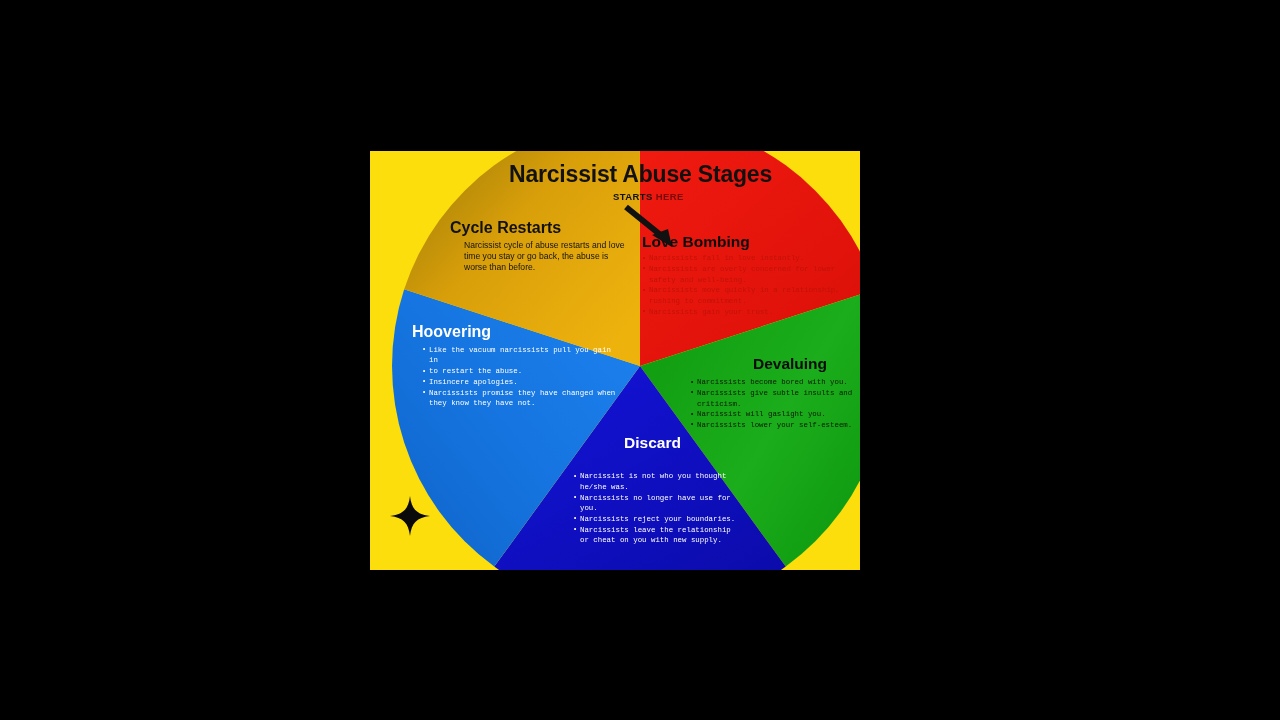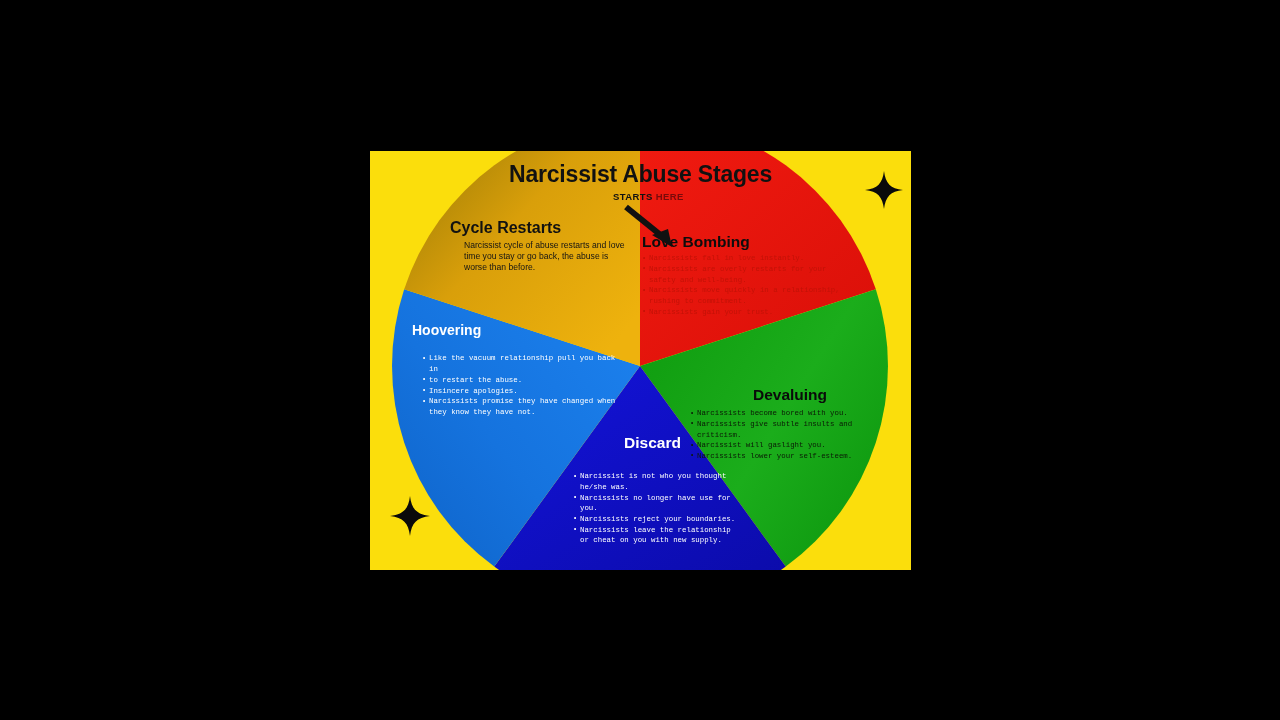--- a/index.html
+++ b/index.html
@@ -11,21 +11,21 @@
   }
   #stage {
     position:relative;
     width:1280px; height:720px;
     background:#000;
   }
   
   #poster {
     position:absolute;
     left:370px; top:151px;
-    width:541px; height:419px;
+    width:490px; height:419px;
     background:#FBDE0C;
     overflow:hidden;
   }
   #wheel-svg { position:absolute; left:0; top:0; }
 
   
   #title {
     position:absolute;
     left:0; top:10px; width:541px;
     text-align:center;
@@ -79,35 +79,35 @@
   #seg-cycle h2 { color:#111; font-size:16px; }
   #seg-cycle p { color:#141414; padding-left:14px; }
 
   
   #seg-love { left:272px; top:82px; width:215px; }
   #seg-love h2 { color:#0d0d0d; }
   #seg-love li { color:#C21207; }
   #seg-love li::before { color:#C21207; }
 
   
-  #seg-deval { left:320px; top:204px; width:200px; text-align:left;margin-top:31px; }
+  #seg-deval { left:320px; top:204px; width:200px; text-align:left; }
   #seg-deval h2 { color:#0a0a0a; text-align:center; margin-bottom:5px; }
   #seg-deval li { color:#0b1a06; }
   #seg-deval li::before { color:#0b1a06; }
 
   
   #seg-discard { left:195px; top:283px; width:175px; }
   #seg-discard h2 { color:#fff; text-align:center; margin-bottom:0; }
   #seg-discard ul { padding-left:8px;margin-top:20px; }
   #seg-discard li { color:#fff; }
   #seg-discard li::before { color:#fff; }
 
   
   #seg-hoover { left:42px; top:172px; width:205px; }
-  #seg-hoover h2 { color:#fff; font-size:14px; margin-bottom:15px; }
+  #seg-hoover h2 { color:#fff; font-size:16px; margin-bottom:4px; }
   #seg-hoover ul { padding-left:10px; }
   #seg-hoover li { color:#fff; }
   #seg-hoover li::before { color:#fff; }
   #seg-hoover li.nohang { padding-left:7px; }
 
   .star { position:absolute; z-index:6; }
 </style>
 </head>
 <body>
 
@@ -166,21 +166,21 @@
 
     <div class="seg" id="seg-cycle">
       <h2>Cycle Restarts</h2>
       <p>Narcissist cycle of abuse restarts and love time you stay or go back, the abuse is worse than before.</p>
     </div>
 
     <div class="seg" id="seg-love">
       <h2>Love Bombing</h2>
       <ul>
         <li>Narcissists fall in love instantly.</li>
-        <li>Narcissists are overly restarts for your safety and well-being.</li>
+        <li>Narcissists are overly concerned for lower safety and well-being.</li>
         <li>Narcissists move quickly in a relationship, rushing to commitment.</li>
         <li>Narcissists gain your trust.</li>
       </ul>
     </div>
 
     <div class="seg" id="seg-deval">
       <h2>Devaluing</h2>
       <ul>
         <li>Narcissists become bored with you.</li>
         <li>Narcissists give subtle insults and criticism.</li>
@@ -195,21 +195,21 @@
         <li>Narcissist is not who you thought he/she was.</li>
         <li>Narcissists no longer have use for you.</li>
         <li>Narcissists reject your boundaries.</li>
         <li>Narcissists leave the relationship or cheat on you with new supply.</li>
       </ul>
     </div>
 
     <div class="seg" id="seg-hoover">
       <h2>Hoovering</h2>
       <ul>
-        <li>Like the vacuum relationship pull you back in</li>
+        <li>Like the vacuum narcissists pull you gain in</li>
         <li>to restart the abuse.</li>
         <li>Insincere apologies.</li>
         <li class="nohang">Narcissists promise they have changed when they know they have not.</li>
       </ul>
     </div>
 
     <svg class="star" style="left:495px; top:20px;" width="38" height="38" viewBox="0 0 40 40">
       <path d="M20,0 C21.6,13.2 26.8,18.4 40,20 C26.8,21.6 21.6,26.8 20,40 C18.4,26.8 13.2,21.6 0,20 C13.2,18.4 18.4,13.2 20,0 Z" fill="#0a0a0a"></path>
     </svg>
     <svg class="star" style="left:20px; top:345px;" width="40" height="40" viewBox="0 0 40 40">

